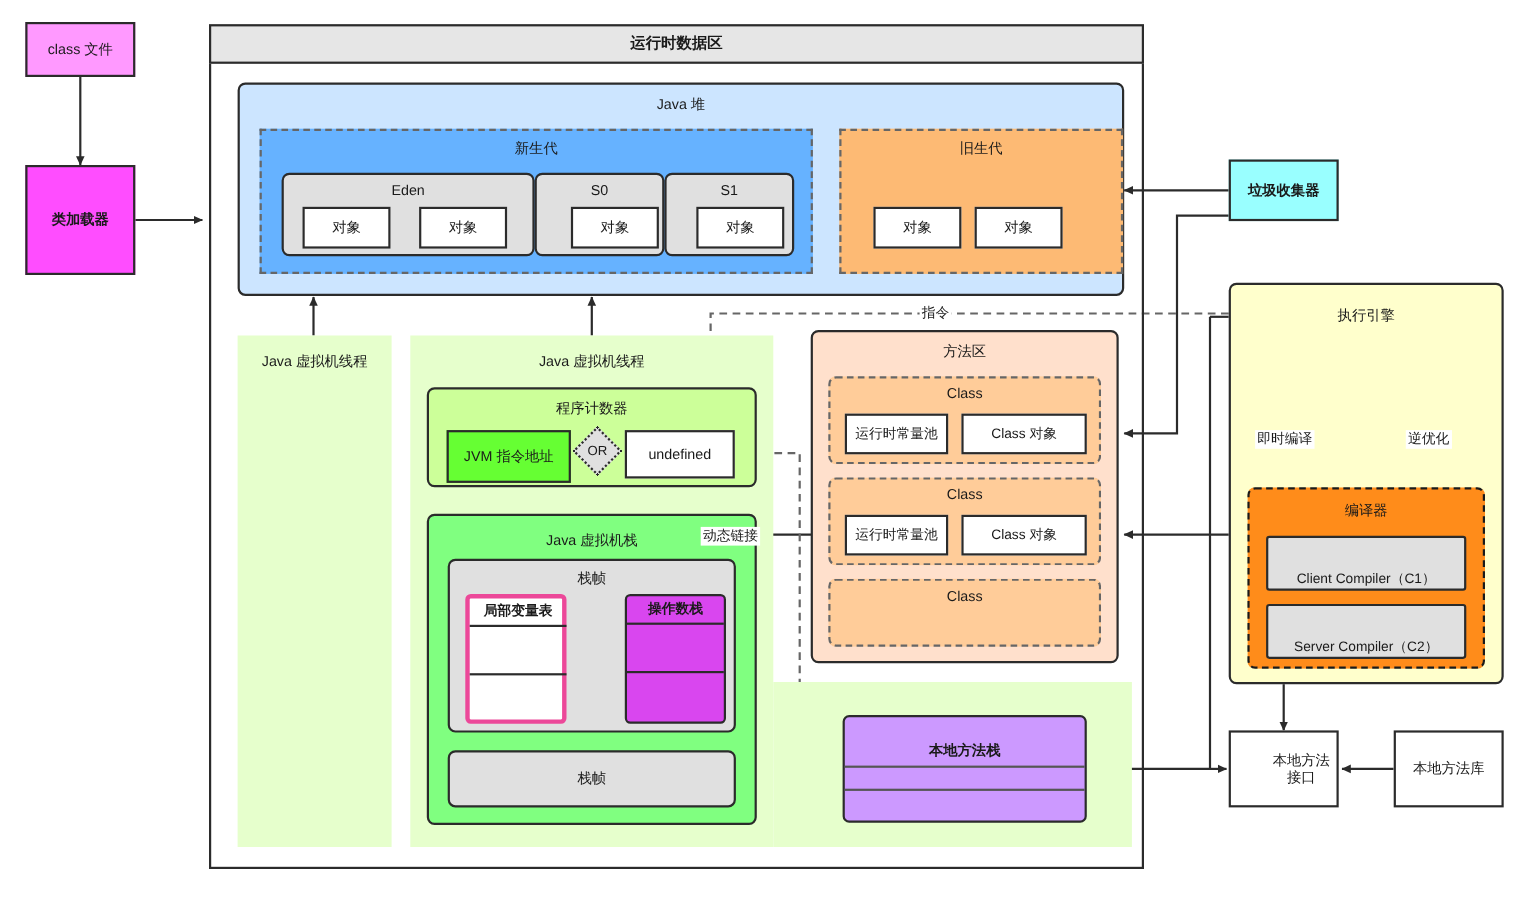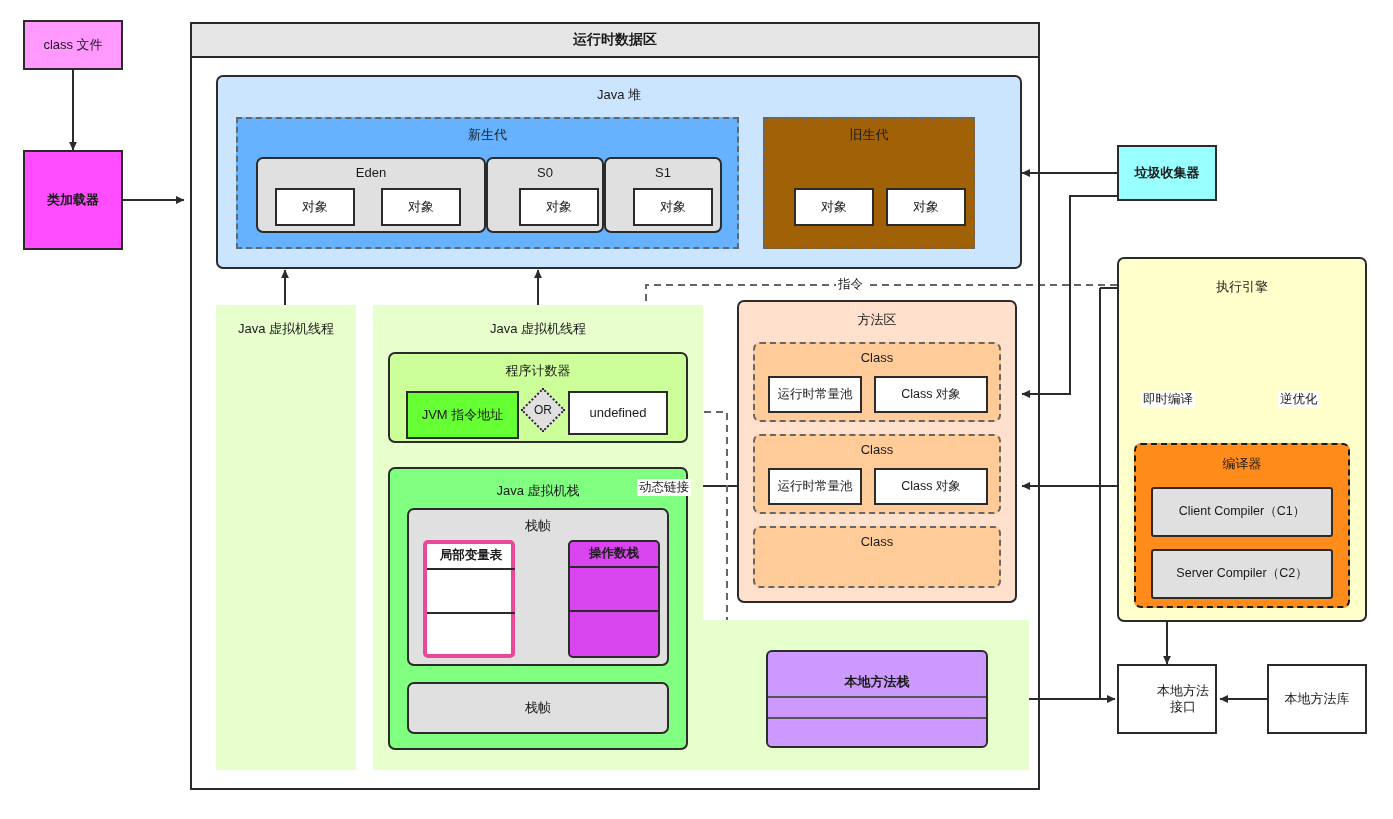--- a/index.html
+++ b/index.html
@@ -28,21 +28,21 @@
   .lbl-top{
     position:absolute;
     left:0;right:0;
     text-align:center;
     font-size:13px;
     color:#1a1a1a;
   }
   .b-solid{border:2px solid #2b2b2b;}
   .b-dash{border:2px dashed #666666;}
   .r6{border-radius:7px;}
-  .r3{border-radius:3px;}
+  .r3{border-radius:3px;align-items:flex-end;}
   .bold{font-weight:bold;}
   svg.wires{position:absolute;left:0;top:0;width:1393px;height:819px;pointer-events:none;}
   .edge-lbl{
     position:absolute;
     font-size:12.5px;
     color:#1a1a1a;
     background:#ffffff;
     padding:0 2px;
     white-space:nowrap;
   }
@@ -154,21 +154,21 @@
     <span>对象</span>
   </div>
 
   <div class="box b-solid r6" style="left:604px;top:157px;width:118px;height:76px;background:#e0e0e0;display:block;">
     <div class="lbl-top" style="top:6px;">S1</div>
   </div>
   <div class="box b-solid" style="left:633px;top:188px;width:80px;height:38px;background:#ffffff;">
     <span>对象</span>
   </div>
 
-  <div class="box b-dash" style="left:763px;top:117px;width:212px;height:132px;background:#a16207;display:block;">
+  <div class="box b-dash" style="left:763px;top:117px;width:258px;height:132px;background:#fdba74;display:block;">
     <div class="lbl-top" style="top:8px;">旧生代</div>
   </div>
   <div class="box b-solid" style="left:794px;top:188px;width:80px;height:38px;background:#ffffff;">
     <span>对象</span>
   </div>
   <div class="box b-solid" style="left:886px;top:188px;width:80px;height:38px;background:#ffffff;">
     <span>对象</span>
   </div>
 
   <div class="box" style="left:216px;top:305px;width:140px;height:465px;background:#e6ffcc;display:block;">

